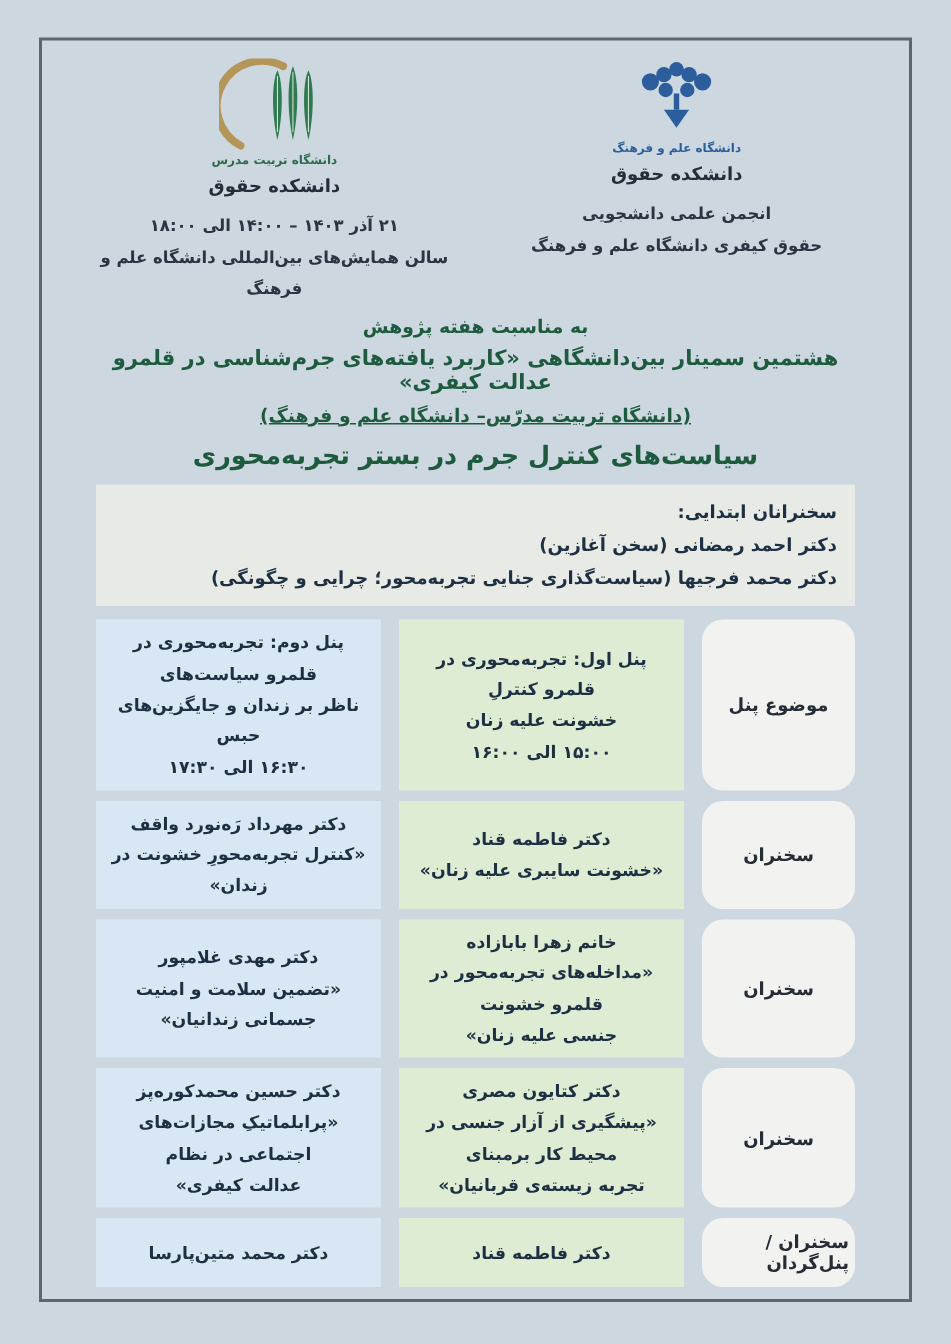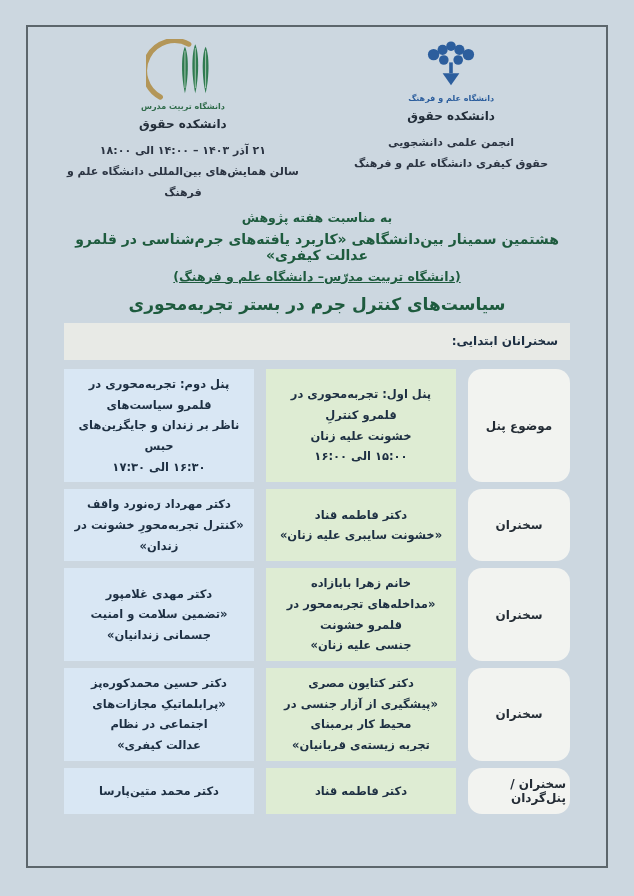--- a/index.html
+++ b/index.html
@@ -101,20 +101,22 @@
 
     <section class="titles">
       <div class="t-occasion">به مناسبت هفته پژوهش</div>
       <div class="t-seminar">هشتمین سمینار بین‌دانشگاهی «کاربرد یافته‌های جرم‌شناسی در قلمرو عدالت کیفری»</div>
       <div class="t-unis">(دانشگاه تربیت مدرّس– دانشگاه علم و فرهنگ)</div>
       <div class="t-main">سیاست‌های کنترل جرم در بستر تجربه‌محوری</div>
     </section>
 
     <section class="box">
       <div>سخنرانان ابتدایی:</div>
+      <div class="lines">دکتر احمد رمضانی (سخن آغازین)
+دکتر محمد فرجیها (سیاست‌گذاری جنایی تجربه‌محور؛ چرایی و چگونگی)</div>
     </section>
 
     <section class="grid">
       <div class="cell label">موضوع پنل</div>
       <div class="cell p1">پنل اول: تجربه‌محوری در قلمرو کنترلِ
 خشونت علیه زنان
 ۱۵:۰۰ الی ۱۶:۰۰</div>
       <div class="cell p2">پنل دوم: تجربه‌محوری در قلمرو سیاست‌های
 ناظر بر زندان و جایگزین‌های حبس
 ۱۶:۳۰ الی ۱۷:۳۰</div>

